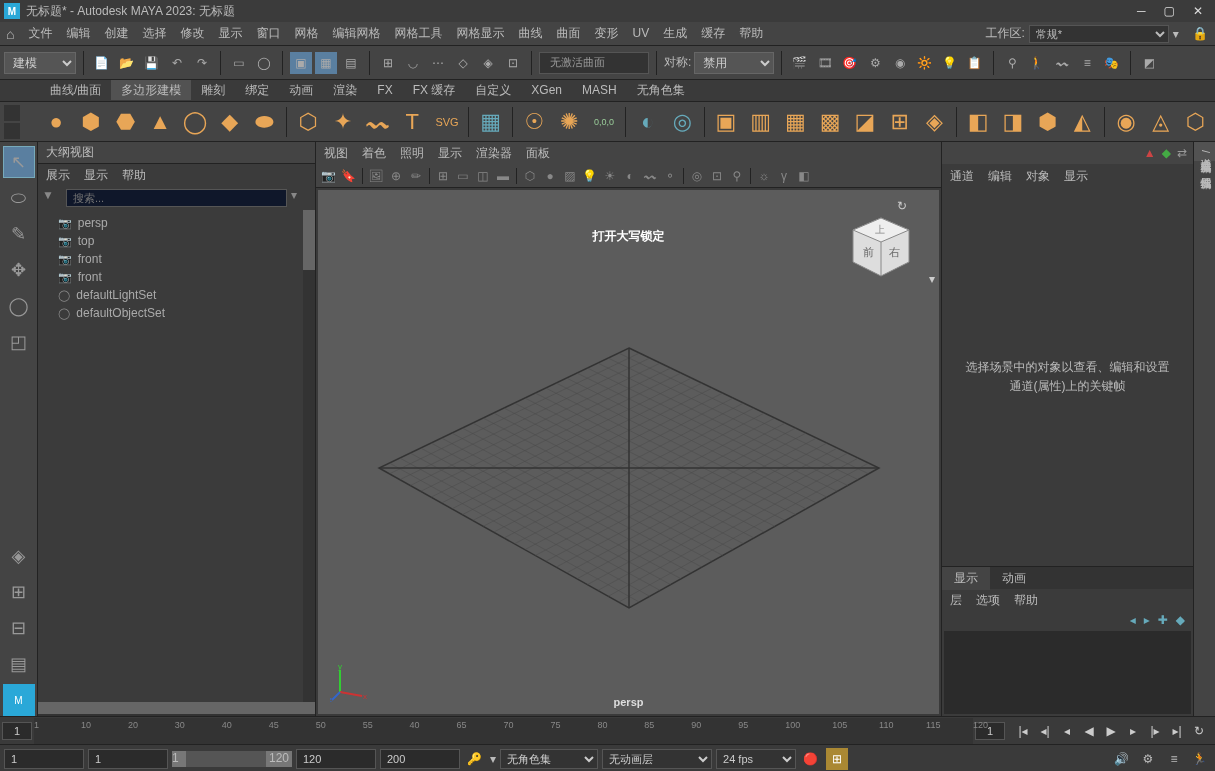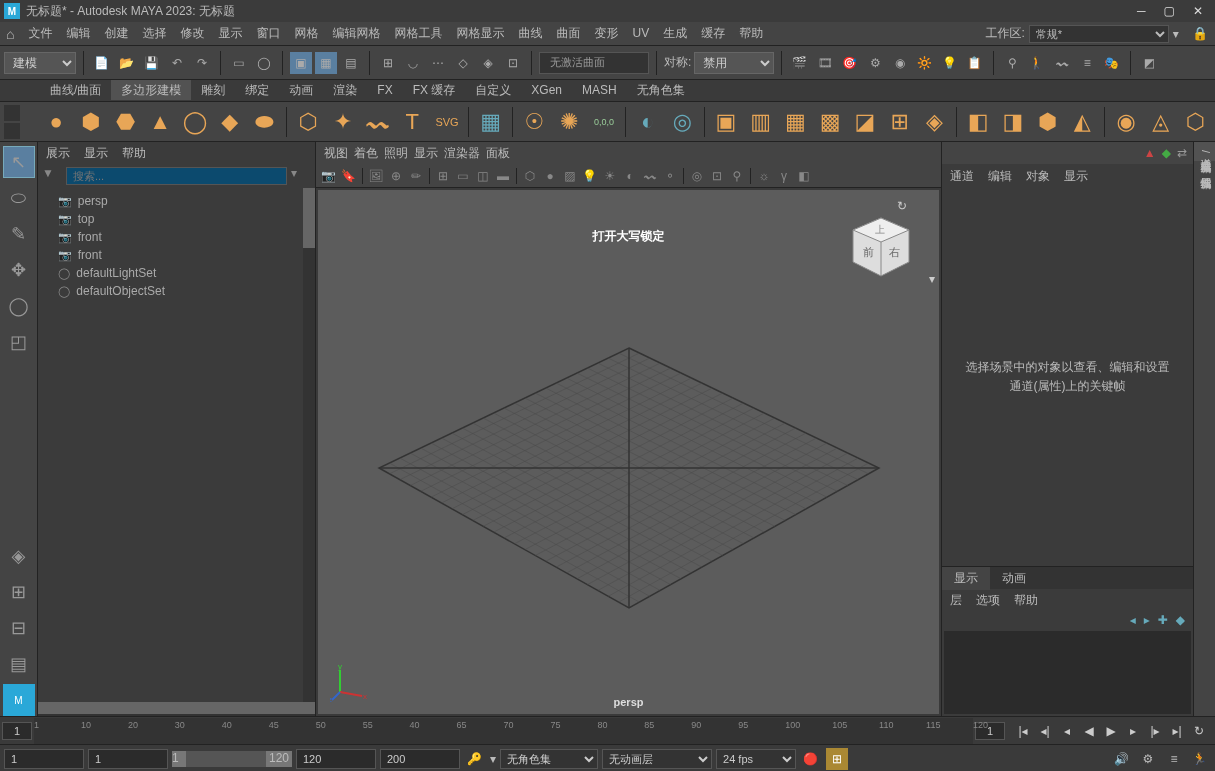--- a/index.html
+++ b/index.html
@@ -49,33 +49,33 @@
 .toolbox .tool { width: 32px; height: 32px; display: flex; align-items: center; justify-content: center; cursor: pointer; font-size: 18px; color: #999; border: 1px solid transparent; }
 .toolbox .tool.active { background: #5a7fa0; border: 1px solid #7ab; }
 .toolbox .hsep { height: 10px; }
 
 
 .outliner { width: 278px; background: #3b3b3b; display: flex; flex-direction: column; border-right: 1px solid #222; }
 .outliner .hdr { height: 22px; background: #444; display: flex; align-items: center; padding: 0 8px; border-bottom: 1px solid #222; }
 .outliner .menurow { height: 22px; display: flex; align-items: center; gap: 14px; padding: 0 8px; }
 .outliner .search { height: 24px; display: flex; align-items: center; padding: 0 4px; gap: 4px; }
 .outliner .search .sicon2 { width: 20px; height: 20px; color: #888; }
-.outliner .search input { flex: 1; background: #0c4a6e; border: 1px solid #555; color: #999; padding: 2px 6px; font-size: 11px; }
+.outliner .search input { flex: 1; background: #0f172a; border: 1px solid #555; color: #999; padding: 2px 6px; font-size: 11px; }
 .outliner .tree { flex: 1; padding: 4px 0; overflow: hidden; position: relative; }
 .outliner .tree .node { display: flex; align-items: center; gap: 6px; padding: 2px 8px 2px 20px; cursor: pointer; color: #aaa; font-size: 12px; }
 .outliner .tree .node .cam { color: #888; font-size: 11px; }
 .outliner .tree .node.set { padding-left: 20px; }
 .outliner .sb-v { position: absolute; right: 0; top: 0; width: 12px; height: 100%; background: #333; }
 .outliner .sb-v .thumb { position: absolute; top: 0; width: 12px; height: 60px; background: #666; }
 .outliner .sb-h { height: 14px; background: #333; display: flex; }
 .outliner .sb-h .thumb { width: 100%; height: 12px; background: #666; }
 
 
 .vparea { flex: 1; display: flex; flex-direction: column; background: #3a3a3a; }
-.vparea .vpmenu { height: 22px; display: flex; align-items: center; gap: 6px; padding: 0 8px; background: #444; }
+.vparea .vpmenu { height: 22px; display: flex; align-items: center; gap: 14px; padding: 0 8px; background: #444; }
 .vparea .vptb { height: 24px; display: flex; align-items: center; gap: 2px; padding: 0 4px; background: #444; border-bottom: 1px solid #222; }
 .vparea .vptb .vbtn { width: 18px; height: 18px; display: flex; align-items: center; justify-content: center; cursor: pointer; color: #888; font-size: 12px; }
 .vparea .vptb .vsep { width: 1px; height: 16px; background: #222; margin: 0 2px; }
 .viewport { flex: 1; background: #5c5c5c; position: relative; overflow: hidden; margin: 2px; }
 .viewport .caption { position: absolute; top: 38px; left: 50%; transform: translateX(-50%); color: #fff; font-size: 12px; font-weight: bold; }
 .viewport .grid { position: absolute; left: 50%; top: 55%; transform: translate(-50%, -50%); }
 .viewport .axis { position: absolute; left: 12px; bottom: 12px; width: 40px; height: 40px; }
 .viewport .plabel { position: absolute; left: 50%; bottom: 6px; transform: translateX(-50%); color: #ddd; font-size: 11px; font-weight: bold; }
 .viewport .cube { position: absolute; right: 18px; top: 10px; width: 80px; height: 90px; }
 .viewport .cube-chev { position: absolute; right: 4px; top: 82px; color: #ccc; cursor: pointer; }
@@ -249,20 +249,21 @@
     <div class="hsep"></div>
     <div class="hsep" style="flex:1"></div>
     <div class="tool">◈</div>
     <div class="tool">⊞</div>
     <div class="tool">⊟</div>
     <div class="tool">▤</div>
     <div class="tool" style="background:#2aa8d8;color:#fff;font-size:10px">M</div>
   </div>
 
   <div class="outliner">
+    <div class="hdr">大纲视图</div>
     <div class="menurow" id="outliner-menu">
         <span style="cursor: pointer;">展示</span>
         <span style="cursor: pointer;">显示</span>
         <span style="cursor: pointer;">帮助</span>
       </div>
     <div class="search">
       <span class="sicon2">▼</span>
       <input placeholder="搜索..." style="">
       <span class="sicon2">▾</span>
     </div>

